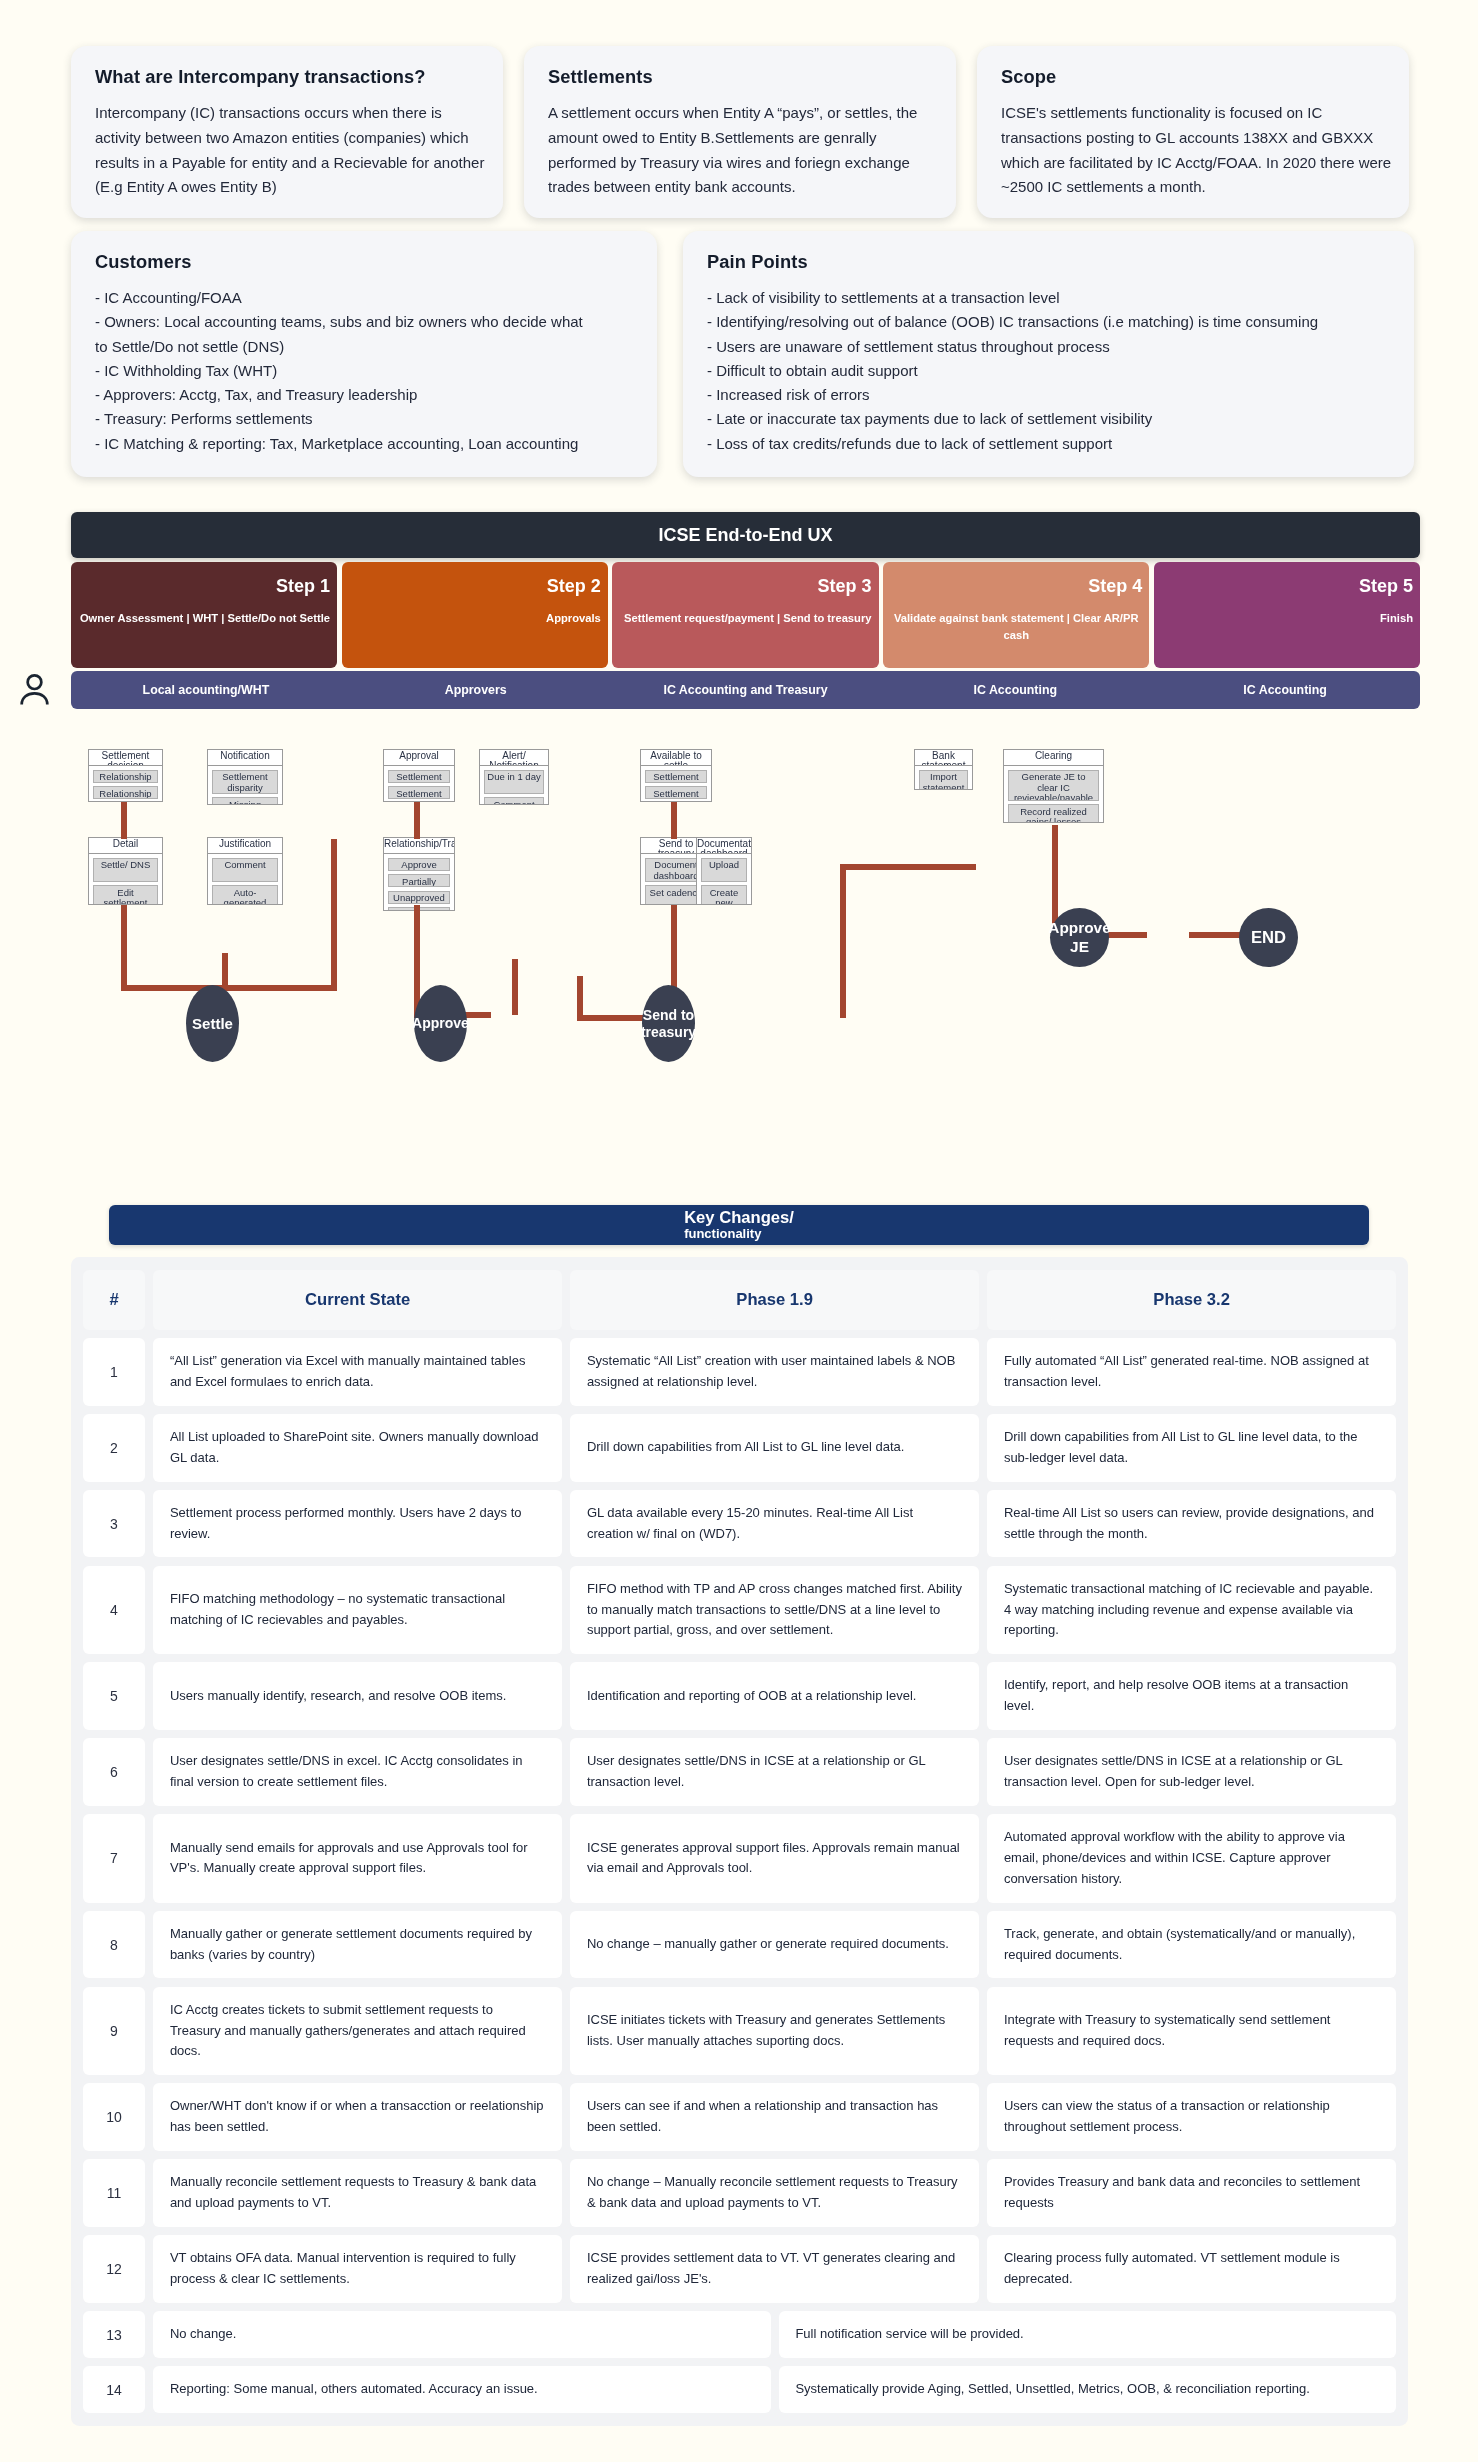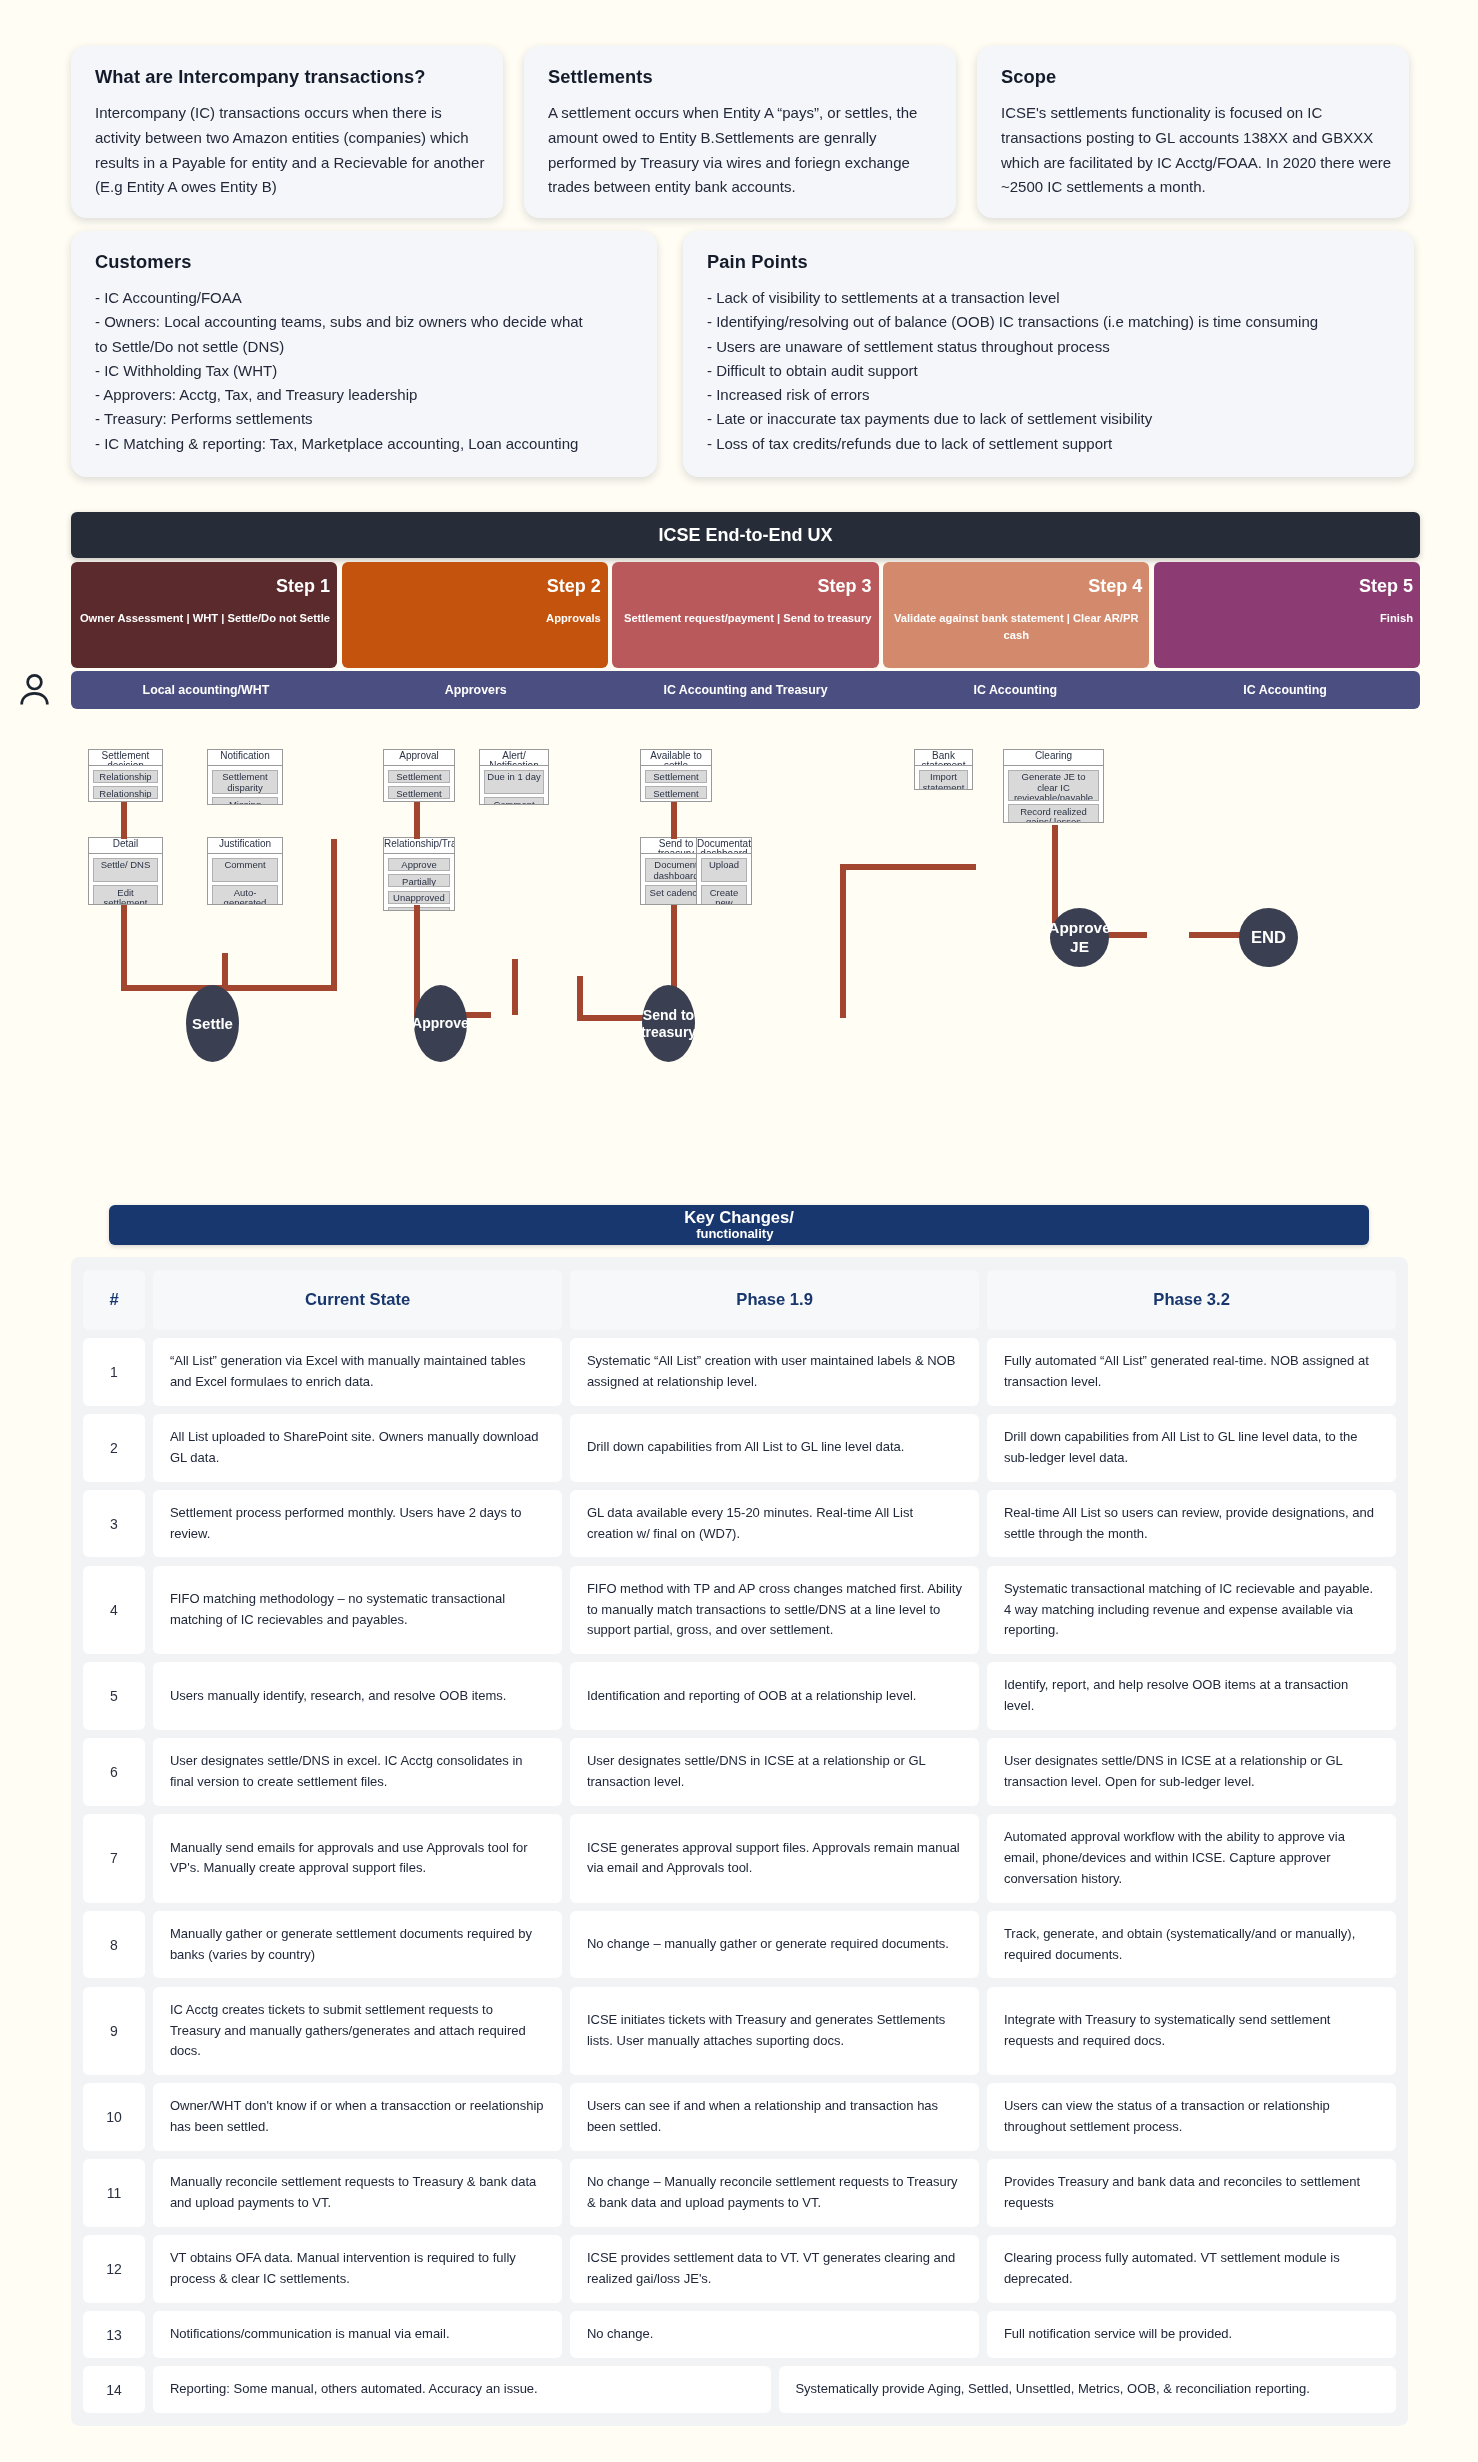--- a/index.html
+++ b/index.html
@@ -400,21 +400,21 @@
     <div class="node" style="left: 186px; top: 269px; width: 53px; height: 77px; font-size: 15px;">Settle</div>
     <div class="node" style="left: 414px; top: 269px; width: 53px; height: 77px; font-size: 14px;">Approve</div>
     <div class="node" style="left: 642px; top: 269px; width: 53px; height: 77px; font-size: 14px;">Send to treasury</div>
     <div class="node" style="left: 1050px; top: 192px; width: 59px; height: 59px; font-size: 15.4px;">Approve JE</div>
     <div class="node" style="left: 1239px; top: 192px; width: 59px; height: 59px; font-size: 16.6px;">END</div>
   </div>
 
 <div id="kc-banner">
   <div class="inner">
     <div>Key Changes/</div>
-    <div style="font-size:13px;margin-left:12px;">functionality</div>
+    <div style="font-size:13px;">functionality</div>
   </div>
 </div>
 <div id="kc-table">
     <div class="kc-row kc-head">
       <div class="kc-num">#</div>
       <div class="kc-cell">Current State</div>
       <div class="kc-cell">Phase 1.9</div>
       <div class="kc-cell">Phase 3.2</div>
     </div>
     <div class="kc-row">
@@ -484,21 +484,20 @@
       <div class="kc-cell">Provides Treasury and bank data and reconciles to settlement requests</div>
     </div>
     <div class="kc-row">
       <div class="kc-num">12</div>
       <div class="kc-cell">VT obtains OFA data. Manual intervention is required to fully process &amp; clear IC settlements.</div>
       <div class="kc-cell">ICSE provides settlement data to VT. VT generates clearing and realized gai/loss JE's.</div>
       <div class="kc-cell">Clearing process fully automated. VT settlement module is deprecated.</div>
     </div>
     <div class="kc-row">
       <div class="kc-num">13</div>
-      <div class="kc-cell">Notifications/communication is manual via email.</div>
       <div class="kc-cell">No change.</div>
       <div class="kc-cell">Full notification service will be provided.</div>
     </div>
     <div class="kc-row">
       <div class="kc-num">14</div>
       <div class="kc-cell">Reporting: Some manual, others automated. Accuracy an issue.</div>
       <div class="kc-cell">Systematically provide Aging, Settled, Unsettled, Metrics, OOB, &amp; reconciliation reporting.</div>
     </div>
   </div>
 

